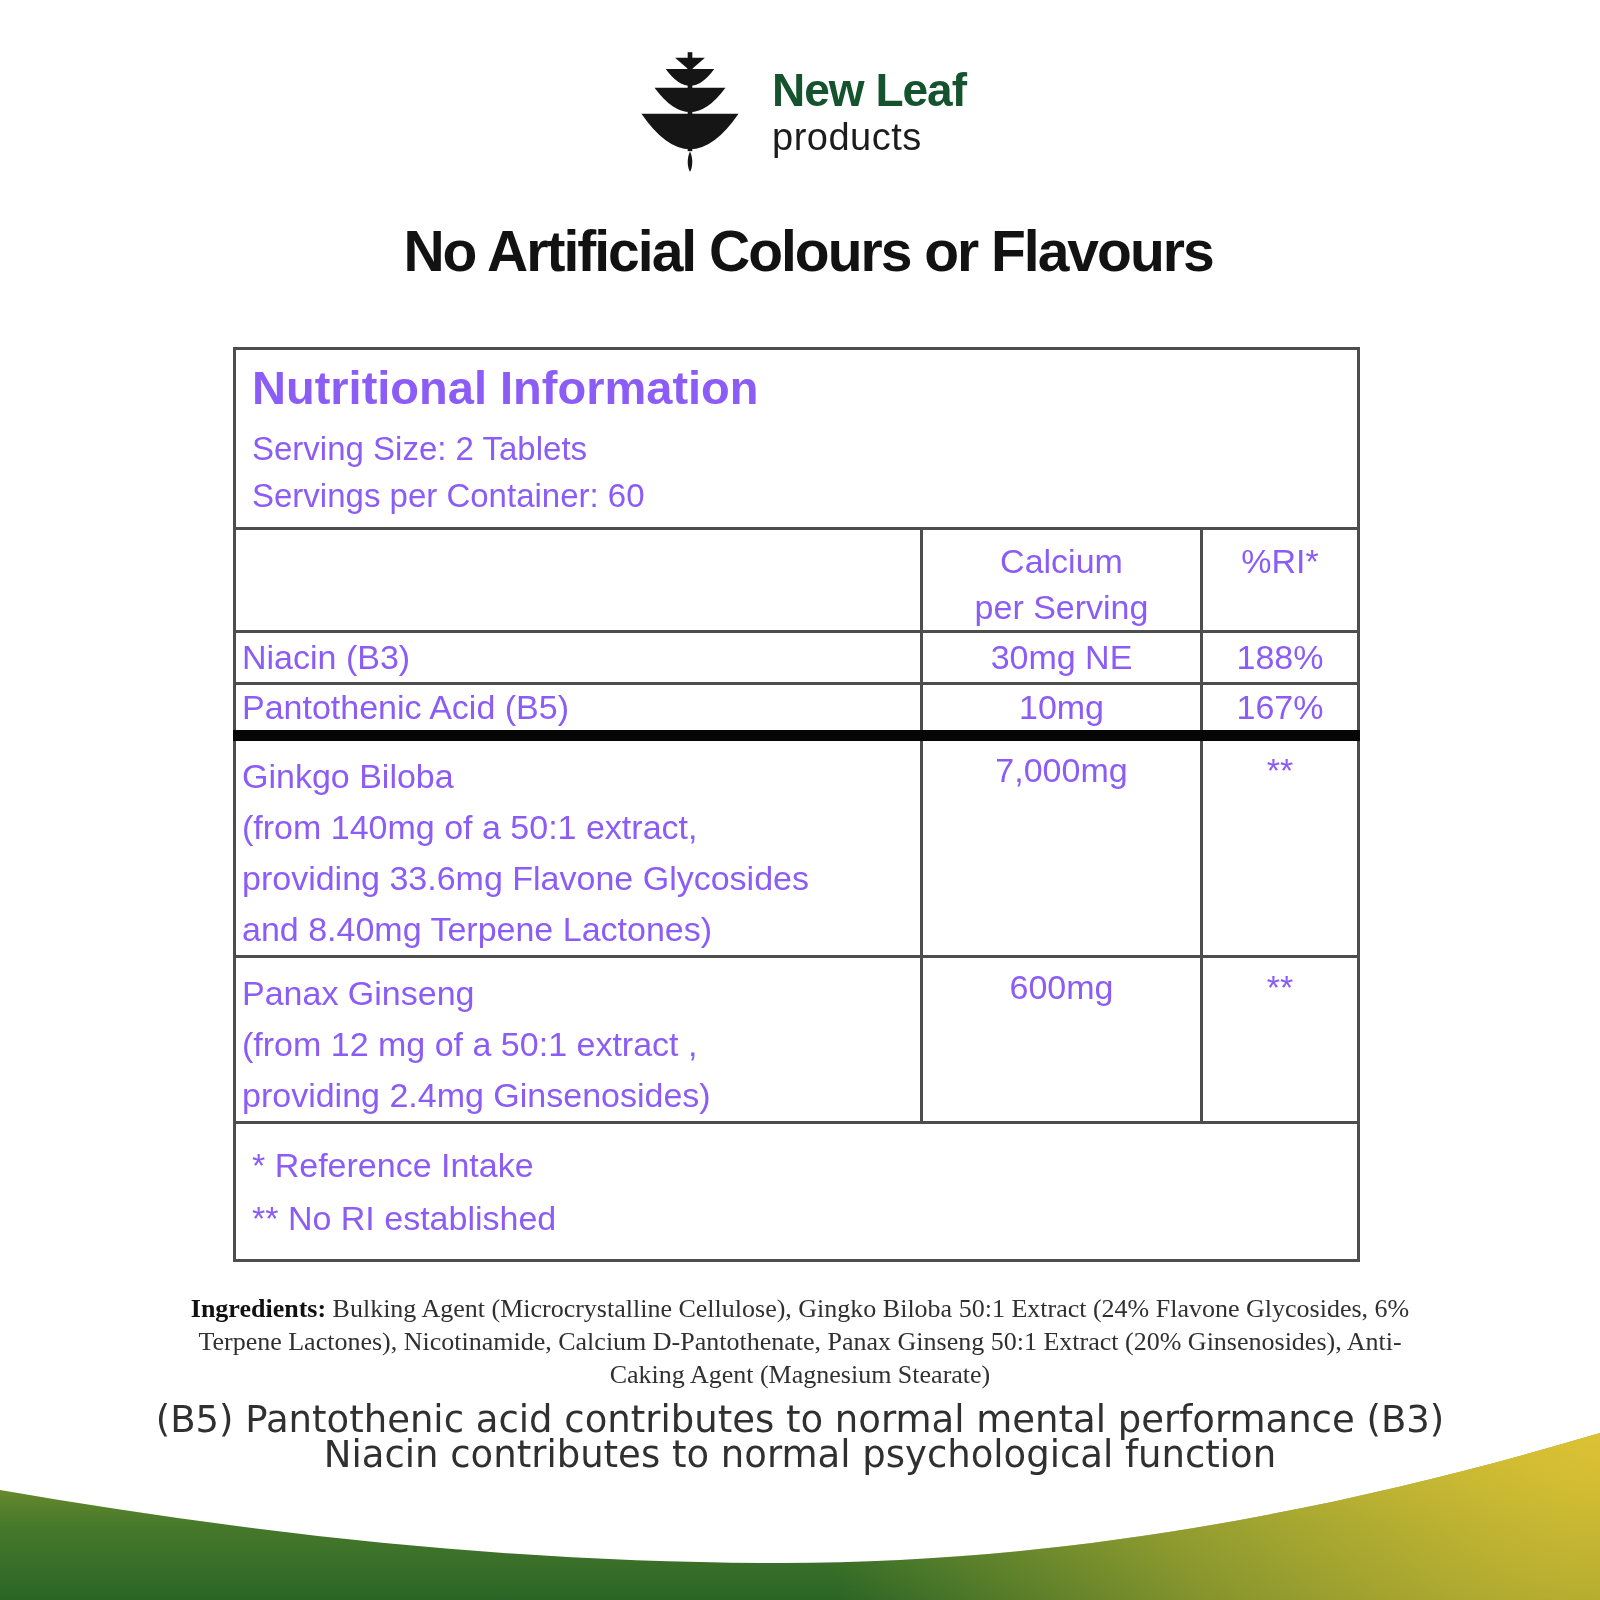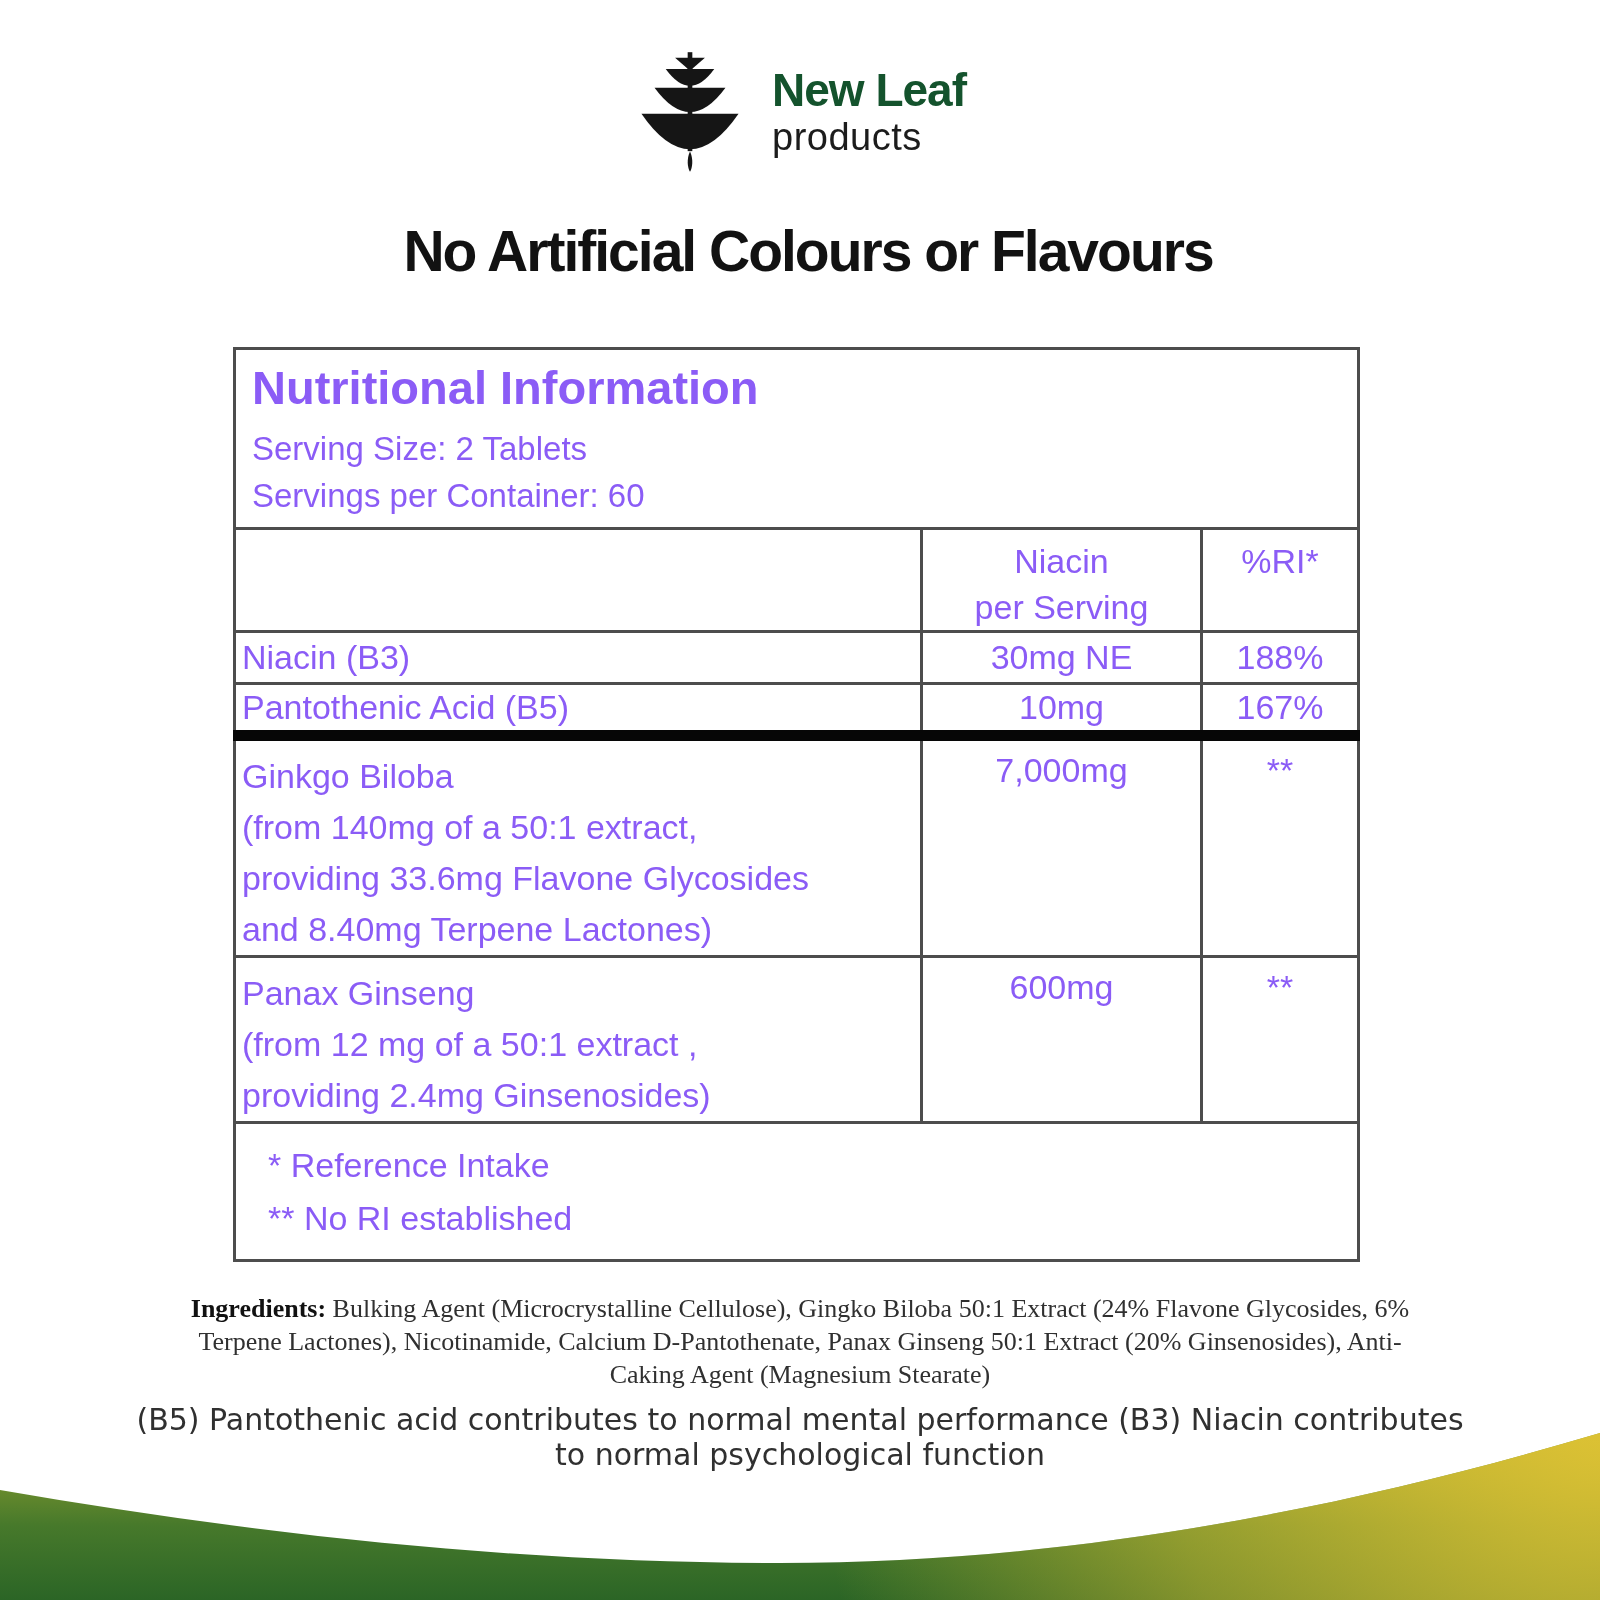--- a/index.html
+++ b/index.html
@@ -29,27 +29,27 @@
   td.colhead { height:102px; text-align:center; vertical-align:top; padding-top:8px; line-height:46px; font-size:34px; }
   td.name { padding-left:6px; }
   td.amount { text-align:center; }
   td.ri { text-align:center; }
   tr.simple td { height:52px; }
   tr.thickline td { border-bottom:11px solid #060606; }
   tr.tall td { vertical-align:top; padding-top:10px; }
   tr.tall td.name { line-height:51px; }
   tr.ginkgo td { height:202px; }
   tr.panax td { height:154px; }
-  td.footcell { height:138px; vertical-align:middle; padding-left:32px; line-height:53px; font-size:34px; }
+  td.footcell { height:138px; vertical-align:middle; padding-left:16px; line-height:53px; font-size:34px; }
 
   
   .notes { position:absolute; top:1292px; left:0; width:100%; text-align:center; color:#303030; font-family:"DejaVu Sans", sans-serif; }
   .ingredients { width:1250px; margin:0 auto 11px auto; font-size:26px; line-height:33px;font-family:Liberation Serif, serif; }
   .ingredients b { color:#111; }
-  .claim-1 { width:1330px; margin:0 auto 12px auto; font-size:30px; line-height:35px; }
+  .claim-1 { width:1330px; margin:0 auto 12px auto; font-size:37px; line-height:35px; }
   .claim-2 { font-size:27px; }
 
   
   .band { position:absolute; left:0; bottom:0; width:1600px; height:175px; display:block; }
 </style>
 </head>
 <body>
 
 <div class="page">
 
@@ -81,21 +81,21 @@
           <tr>
         <td class="head-cell" colspan="3">
           <div class="tbl-title">Nutritional Information</div>
           <div class="serv-line">Serving Size: 2 Tablets</div>
           <div class="serv-line">Servings per Container: 60</div>
         </td>
       </tr>
       <tr>
         <td class="colhead-empty"></td>
         <td class="colhead">
-          <div>Niacin</div>
+          <div>Calcium</div>
           <div>per Serving</div>
         </td>
         <td class="colhead">%RI*</td>
       </tr>
       <tr class="simple">
         <td class="name">Niacin (B3)</td>
         <td class="amount">30mg NE</td>
         <td class="ri">188%</td>
       </tr>
       <tr class="simple thickline">

